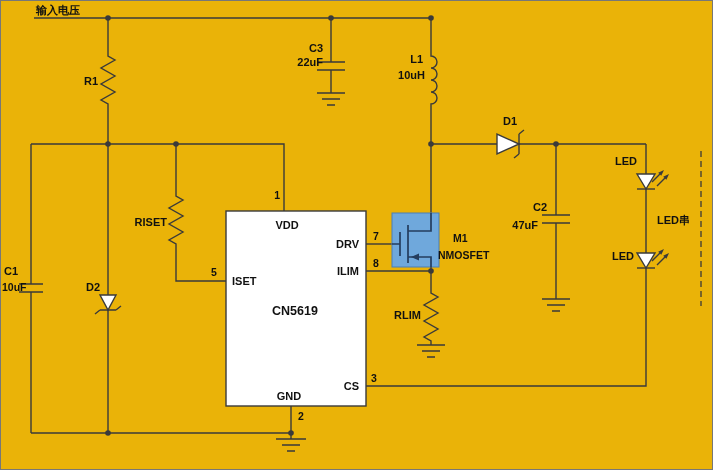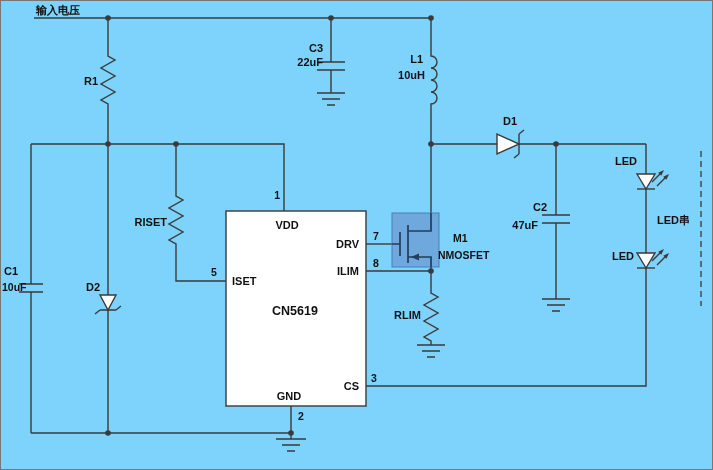--- a/index.html
+++ b/index.html
@@ -1,16 +1,16 @@
 <!DOCTYPE html>
 <html><head>
 <meta charset="utf-8">
 <style>
   html,body{margin:0;padding:0;background:#ffffff;}
-  .stage{position:relative;width:713px;height:470px;background:#7dd3fc;border:1px solid #777777;box-sizing:border-box;overflow:hidden;font-family:"Liberation Sans",sans-serif;}
+  .stage{position:relative;width:713px;height:470px;background:#eab308;border:1px solid #777777;box-sizing:border-box;overflow:hidden;font-family:"Liberation Sans",sans-serif;}
   svg{display:block;}
   .wire{stroke:#3a3a3a;stroke-width:1.4;fill:none;}
   .sym{stroke:#243d5e;stroke-width:1.7;fill:none;}
   .dot{fill:#3a3a3a;stroke:none;}
   .dev{fill:#ffffff;stroke:#3a3a3a;stroke-width:1.4;}
   .head{fill:#3a3a3a;stroke:none;}
   .lbl{font:bold 11px "Liberation Sans",sans-serif;fill:#111111;}
   .lbl-sm{font:bold 10.5px "Liberation Sans",sans-serif;fill:#111111;}
   .pin-name{font:bold 11px "Liberation Sans",sans-serif;fill:#111111;}
   .pin-num{font:bold 10.5px "Liberation Sans",sans-serif;fill:#111111;}

